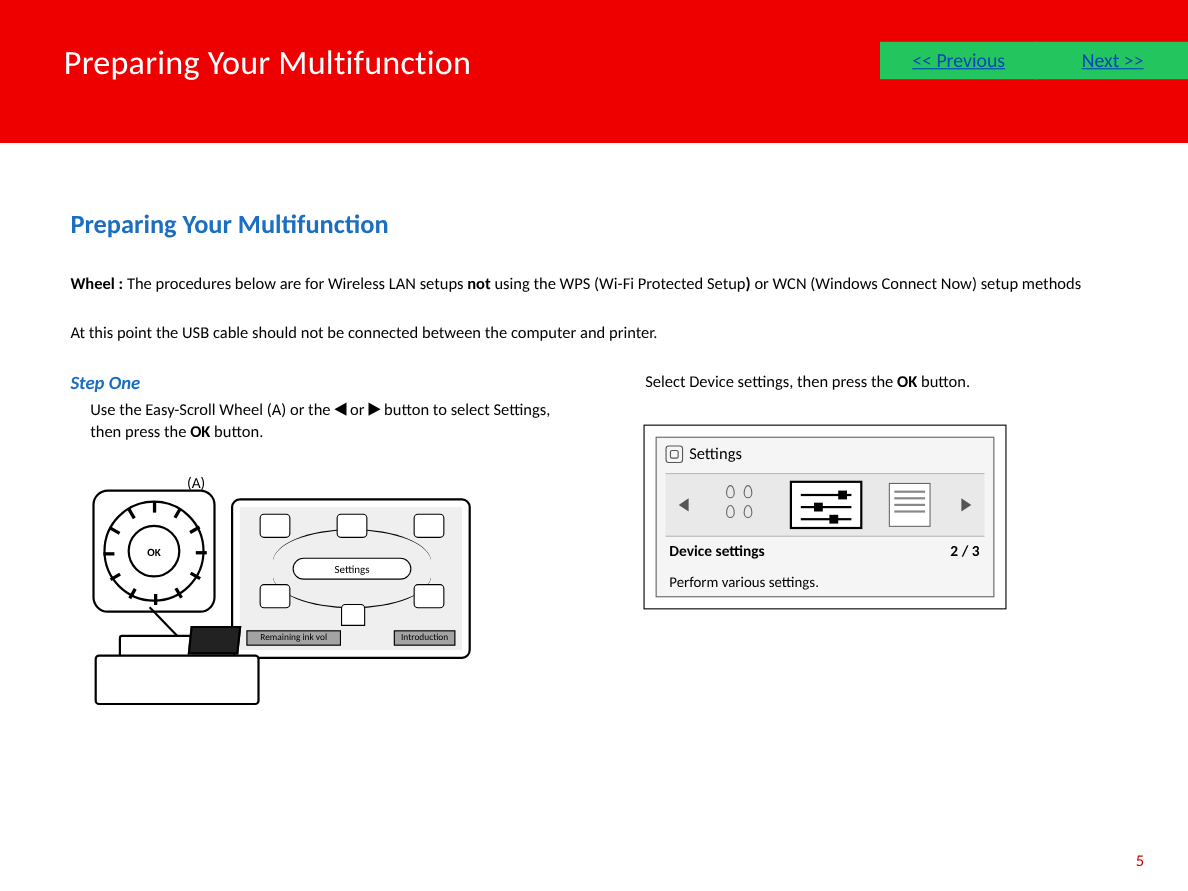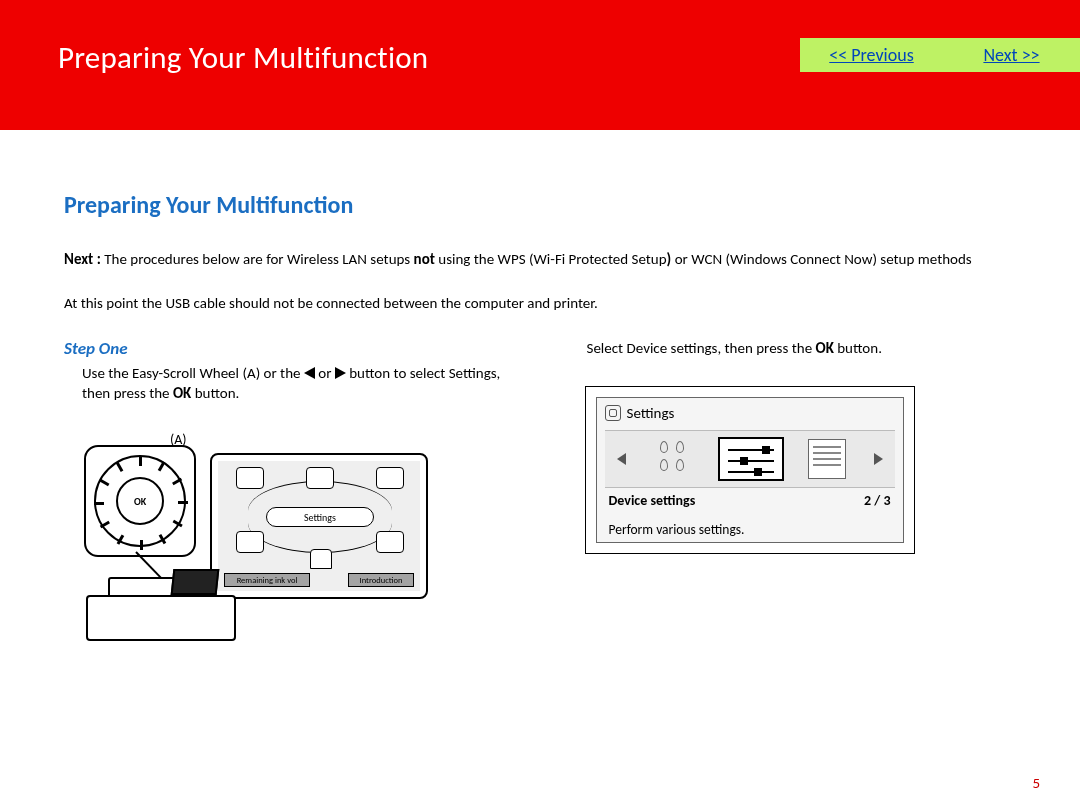--- a/index.html
+++ b/index.html
@@ -21,21 +21,21 @@
     font-size: 31px;
     font-weight: 300;
     position: absolute;
     top: 38px;
     left: 58px;
     letter-spacing: 0.2px;
   }
   .nav-box {
     position: absolute;
     top: 38px;
-    background: #bef264;
+    background: #22c55e;
     width: 143px;
     height: 34px;
     display: flex;
     align-items: center;
     justify-content: center;
   }
   .nav-prev { left: 800px; }
   .nav-next { left: 940px; }
   .nav-box a {
     color: #0046ba;
@@ -136,21 +136,21 @@
   .arc2 {
     position:absolute; top:20px; left:30px; width:144px; height:60px;
     border:1.5px solid #000; border-radius:72px/30px; border-bottom:none;
     border-left:none; border-right:none;
   }
   .bot-btn {
     position:absolute; bottom:4px; height:14px; font-size:8.5px;
     background:#a3a3a3; border:1.5px solid #000; display:flex; align-items:center; justify-content:center;
   }
   .bb1 { left:6px; width:86px; }
-  .bb2 { right:6px; width:66px;margin-left:12px; }
+  .bb2 { right:6px; width:56px;margin-left:12px; }
   .bot-icon {
     position:absolute; bottom:22px; left:92px; width:22px; height:20px;
     border:1.5px solid #000; border-radius:4px 4px 0 0; background:#fff;
   }
   .printer {
     position:absolute; bottom:0; left:6px;
     width:170px; height:76px;
   }
   .printer-body {
     position:absolute; bottom:0; left:0; width:150px; height:46px;
@@ -230,21 +230,21 @@
   </div>
   <div class="nav-box nav-next">
     <a href="#">Next &gt;&gt;</a>
   </div>
 </div>
 
 <div class="content">
   <div class="section-heading">Preparing Your Multifunction</div>
 
   <div class="note-block">
-    <b>Next :</b><span> The procedures below are for Wireless LAN setups </span><b>not</b><span> using the WPS (Wi-Fi Protected Setup</span><b>)</b><span> or WCN (Windows Connect Now) setup methods</span>
+    <b>Wheel :</b><span> The procedures below are for Wireless LAN setups </span><b>not</b><span> using the WPS (Wi-Fi Protected Setup</span><b>)</b><span> or WCN (Windows Connect Now) setup methods</span>
   </div>
 
   <div class="intro-line">At this point the USB cable should not be connected between the computer and printer.</div>
 
   <div class="columns">
 
     <div class="col">
       <div class="step-label">Step One</div>
       <div class="step-body">
         <span>Use the Easy-Scroll Wheel (A) or the </span><span class="tri tri-left"></span><span> or </span><span class="tri tri-right"></span><span> button to select Settings, then press the </span><b>OK</b><span> button.</span>

